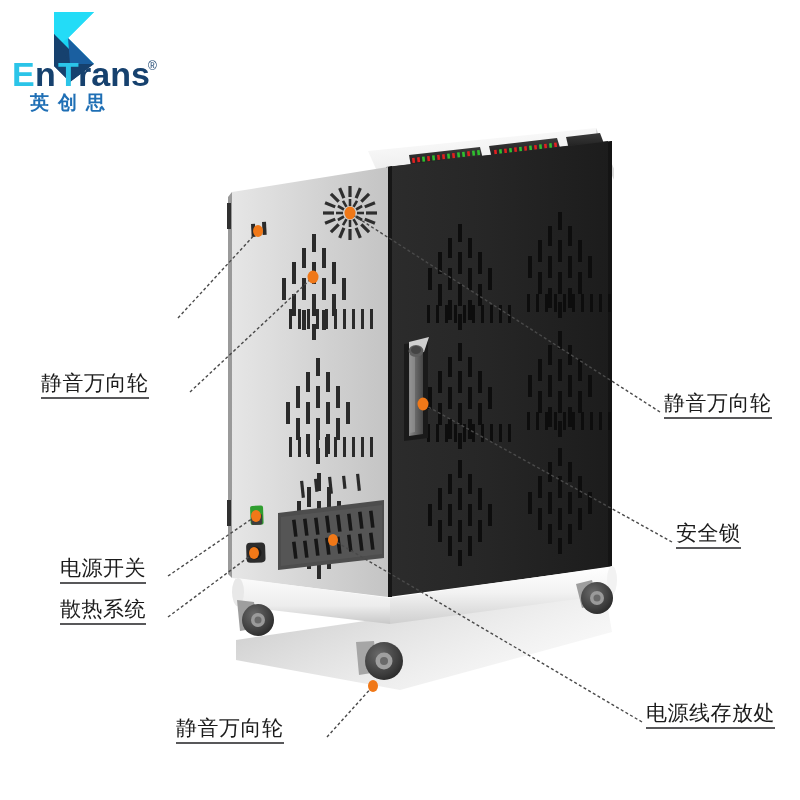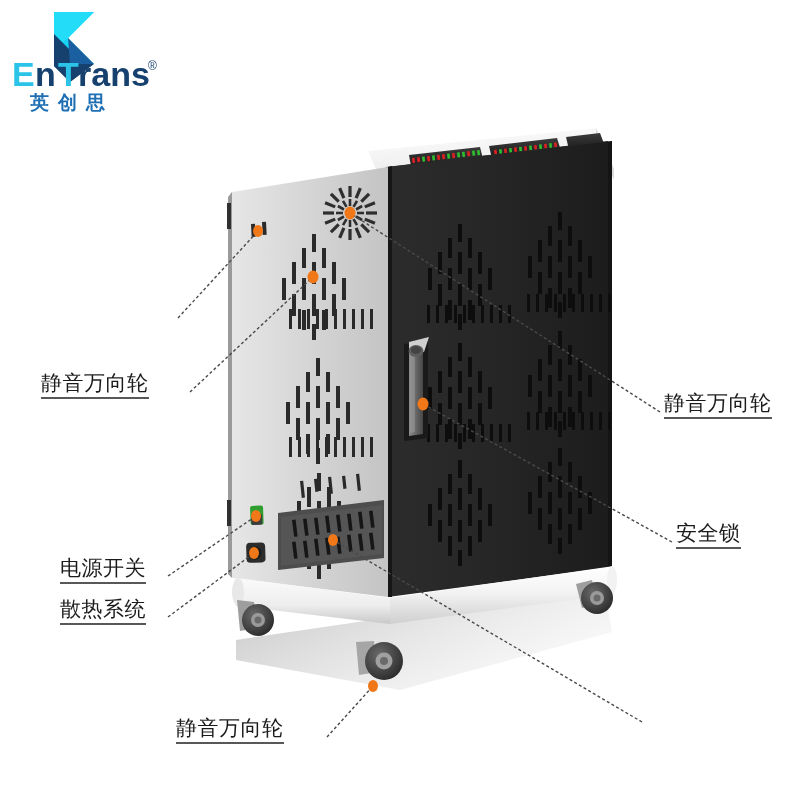--- a/index.html
+++ b/index.html
@@ -444,14 +444,15 @@
       <ellipse cx="333" cy="540" rx="5" ry="6" fill="#f07818"></ellipse>
     </g>
   </svg>
 
   <div class="callout c-vent">静音万向轮</div>
   <div class="callout c-switch">电源开关</div>
   <div class="callout c-socket">散热系统</div>
   <div class="callout c-caster">静音万向轮</div>
   <div class="callout c-cool">静音万向轮</div>
   <div class="callout c-lock">安全锁</div>
+  <div class="callout c-cord">电源线存放处</div>
 
 </div>
 
 </body></html>

